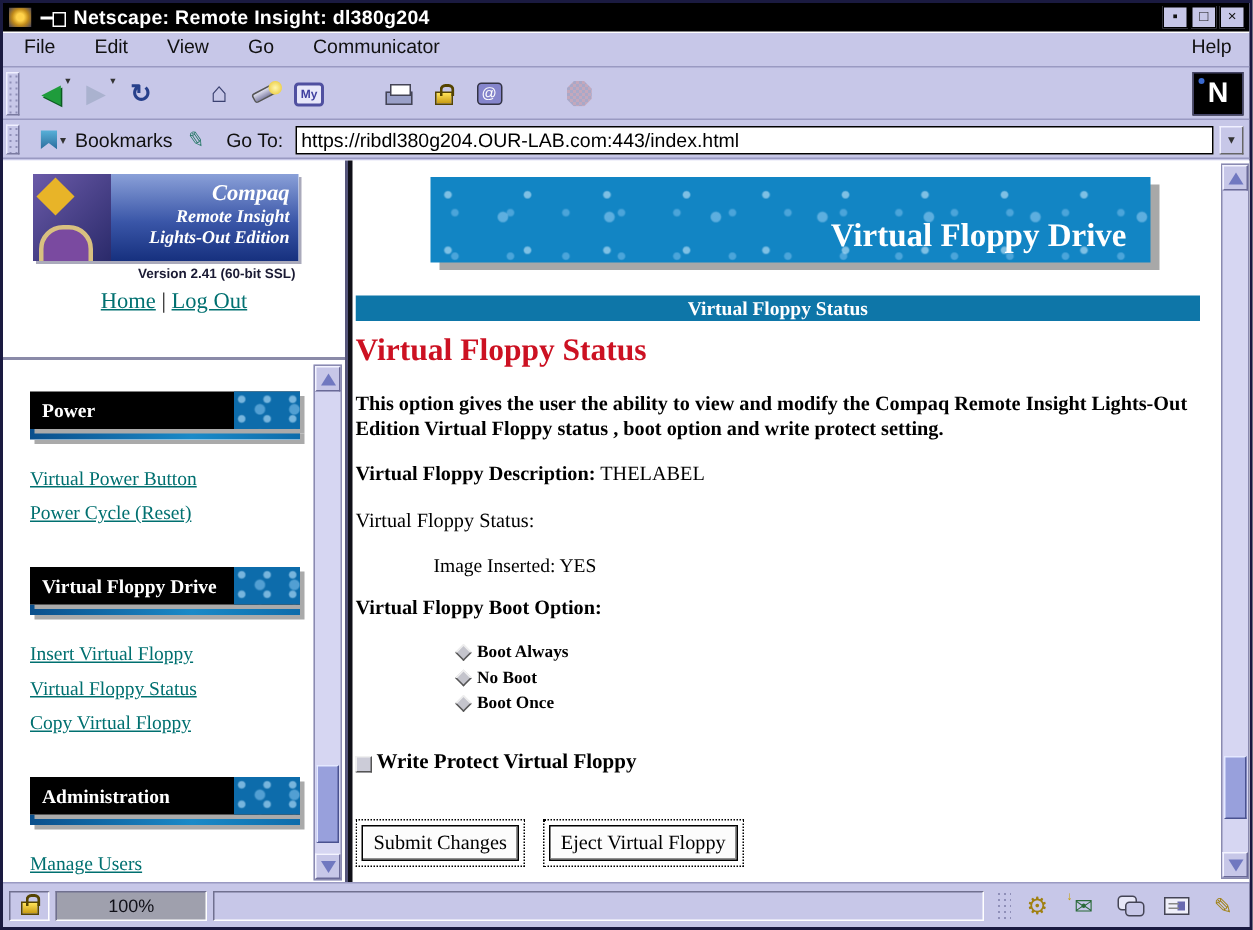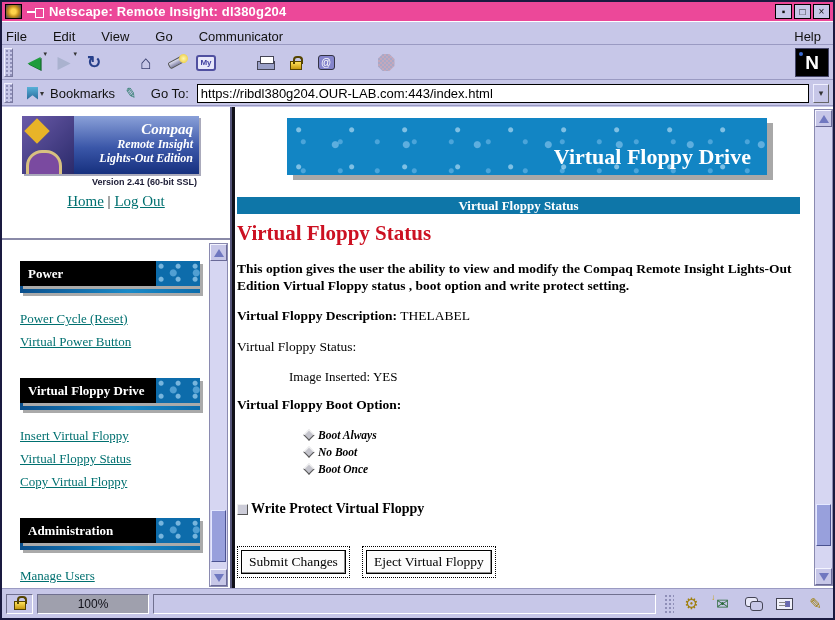--- a/index.html
+++ b/index.html
@@ -1,35 +1,35 @@
 <!DOCTYPE html>
 <html><head>
 <meta charset="utf-8">
 <style>
   html,body{margin:0;padding:0;background:#555;}
   *{box-sizing:border-box;}
   .window{position:relative;width:835px;height:620px;background:#c7c7e8;border:2px solid #1a1a40;
           font-family:"Liberation Sans",sans-serif;overflow:hidden;}
 
   
-  .titlebar{position:absolute;left:0;top:0;right:0;height:20px;background:#ec4899;color:#fff;
+  .titlebar{position:absolute;left:0;top:0;right:0;height:20px;background:#000000;color:#fff;
             display:flex;align-items:center;gap:5px;padding:0 3px;border-bottom:1px solid #fff;}
   .title-badge{width:17px;height:15px;border:1px solid #000;flex:none;
      background:radial-gradient(circle,#ffd24a 25%,#c08a1a 55%,#404060 100%);}
   .pin{width:17px;height:10px;position:relative;flex:none;}
   .pin::before{content:"";position:absolute;left:0;top:4px;width:9px;height:2px;background:#fff;}
   .pin::after{content:"";position:absolute;right:0;top:1px;width:7px;height:8px;border:1px solid #fff;}
   .title-text{font-size:13px;font-weight:bold;letter-spacing:.2px;}
   .win-controls{margin-left:auto;display:flex;gap:2px;}
   .winbtn{width:17px;height:15px;background:#c7c7e8;border:1px solid #000;color:#111;
           display:flex;align-items:center;justify-content:center;font-size:10px;line-height:1;cursor:default;}
 
   
-  .menubar{position:absolute;left:0;top:21px;right:0;height:22px;display:flex;align-items:flex-end;
-           gap:26px;padding-left:4px;font-size:13px;color:#111;border-bottom:1px solid #9a9ac2;}
+  .menubar{position:absolute;left:0;top:21px;right:0;height:22px;display:flex;align-items:flex-start;
+           gap:26px;padding-left:14px;font-size:13px;color:#111;border-bottom:1px solid #9a9ac2;}
   .menu-item{cursor:default;}
   .menu-help{margin-left:auto;margin-right:12px;}
 
   
   .toolbar{position:absolute;left:0;top:44px;right:0;height:34px;display:flex;align-items:center;
            border-bottom:1px solid #9a9ac2;padding-left:2px;}
   .grip{width:9px;height:86%;margin-right:6px;background:#c7c7e8;border:1px solid;flex:none;
         border-color:#f0f0ff #7a7aa0 #7a7aa0 #f0f0ff;
         background-image:radial-gradient(#8f8fb8 30%,transparent 32%);background-size:4px 4px;}
   .tbtn{width:30px;height:28px;display:flex;align-items:center;justify-content:center;position:relative;flex:none;} .tsp-m{width:22px;flex:none;} .tsp-l{width:30px;flex:none;}
@@ -131,39 +131,39 @@
   .banner-page{position:absolute;right:16px;top:26px;color:#fff;font-weight:bold;font-size:22px;}
   .teal-bar{margin-top:22px;margin-right:12px;height:17px;background:#0e76a8;color:#fff;
             display:flex;align-items:center;justify-content:center;font-weight:bold;font-size:13px;}
   .page-heading{margin:7px 0 0 0;color:#cc1122;font-weight:bold;font-size:21px;line-height:25px;}
   .intro{margin-top:14px;font-weight:bold;font-size:13.5px;line-height:17px;max-width:565px;}
   .desc-line{margin-top:14px;font-size:13.5px;}
   .desc-line b{font-size:13.5px;}
   .status-label{margin-top:15px;font-size:13.5px;}
   .status-lines{margin:15px 0 0 52px;font-size:13px;line-height:14px;}
   .boot-label{margin-top:13px;font-weight:bold;font-size:13.5px;}
-  .radio-group{margin:13px 0 0 68px;font-style:italic;}
+  .radio-group{margin:13px 0 0 68px;}
   .radio-row{display:flex;align-items:center;height:17px;font-weight:bold;font-size:11.5px;}
   .radio-diamond{width:8px;height:8px;background:#c4c4cc;margin-right:5px;transform:rotate(45deg);flex:none;
                  border:1px solid;border-color:#f0f0f0 #555 #555 #f0f0f0;}
   .wp-row{margin-top:24px;display:flex;align-items:center;font-weight:bold;font-size:14px;}
   .checkbox{width:11px;height:11px;background:#ccccd8;margin-right:3px;flex:none;
             border:1px solid;border-color:#f0f0f0 #555 #555 #f0f0f0;}
   .button-row{margin-top:29px;display:flex;gap:12px;}
   .btn-wrap{border:1px dotted #000;padding:3px;}
   .push-btn{border:1px solid #000;background:#fcfcfc;padding:3px 7px;font-family:"Liberation Serif",serif;
             font-size:13.5px;cursor:pointer;box-shadow:inset -1px -1px 0 #909090,inset 1px 1px 0 #fff;}
 
   
   .statusbar{position:absolute;left:0;right:0;bottom:0;height:30px;display:flex;align-items:center;
              gap:4px;padding:0 4px;border-top:1px solid #9a9ac2;background:#c7c7e8;}
   .sunken{border:1px solid;border-color:#70708f #fff #fff #70708f;height:20px;}
   .lock-box{width:27px;display:flex;align-items:center;justify-content:center;background:#c7c7e8;}
   .lock-box .padlock{margin-top:4px;}
-  .zoom-box{width:112px;background:#9fa0ad;display:flex;align-items:center;justify-content:center;
+  .zoom-box{width:101px;background:#9fa0ad;display:flex;align-items:center;justify-content:center;
             font-size:12px;color:#101018;}
   .msg-box{flex:1;background:#c7c7e8;}
   .dock-grip{width:10px;height:20px;margin-left:4px;
      background-image:radial-gradient(#8f8fb8 30%,transparent 32%);background-size:4px 4px;}
   .dock-icon{width:27px;height:22px;display:flex;align-items:center;justify-content:center;position:relative;}
   .glyph-wheel{color:#a08010;font-size:16px;}
   .glyph-mail{color:#2a6a3a;font-size:15px;}
   .mail-arrow{position:absolute;left:2px;top:0;font-size:8px;color:#c8a000;font-weight:bold;}
   .bubbles{position:relative;width:18px;height:14px;}
   .bubbles::before,.bubbles::after{content:"";position:absolute;border:1px solid #445;background:#e8e8f8;border-radius:3px;}
@@ -272,22 +272,22 @@
 
       <div class="nav-frame">
         <div class="nav-inner">
           <div style="height:19px;"></div>
           <div class="navband">
             <span class="navband-label">Power</span>
             <span class="navband-cap"></span>
           </div>
           <div class="navband-strip"></div>
           <div style="height:9px;"></div>
+          <span class="nav-link">Virtual Power Button</span>
           <span class="nav-link">Power Cycle (Reset)</span>
-          <span class="nav-link">Virtual Power Button</span>
 
           <div style="height:30px;"></div>
           <div class="navband">
             <span class="navband-label">Virtual Floppy Drive</span>
             <span class="navband-cap"></span>
           </div>
           <div class="navband-strip"></div>
           <div style="height:9px;"></div>
           <span class="nav-link">Insert Virtual Floppy</span>
           <span class="nav-link">Virtual Floppy Status</span>

